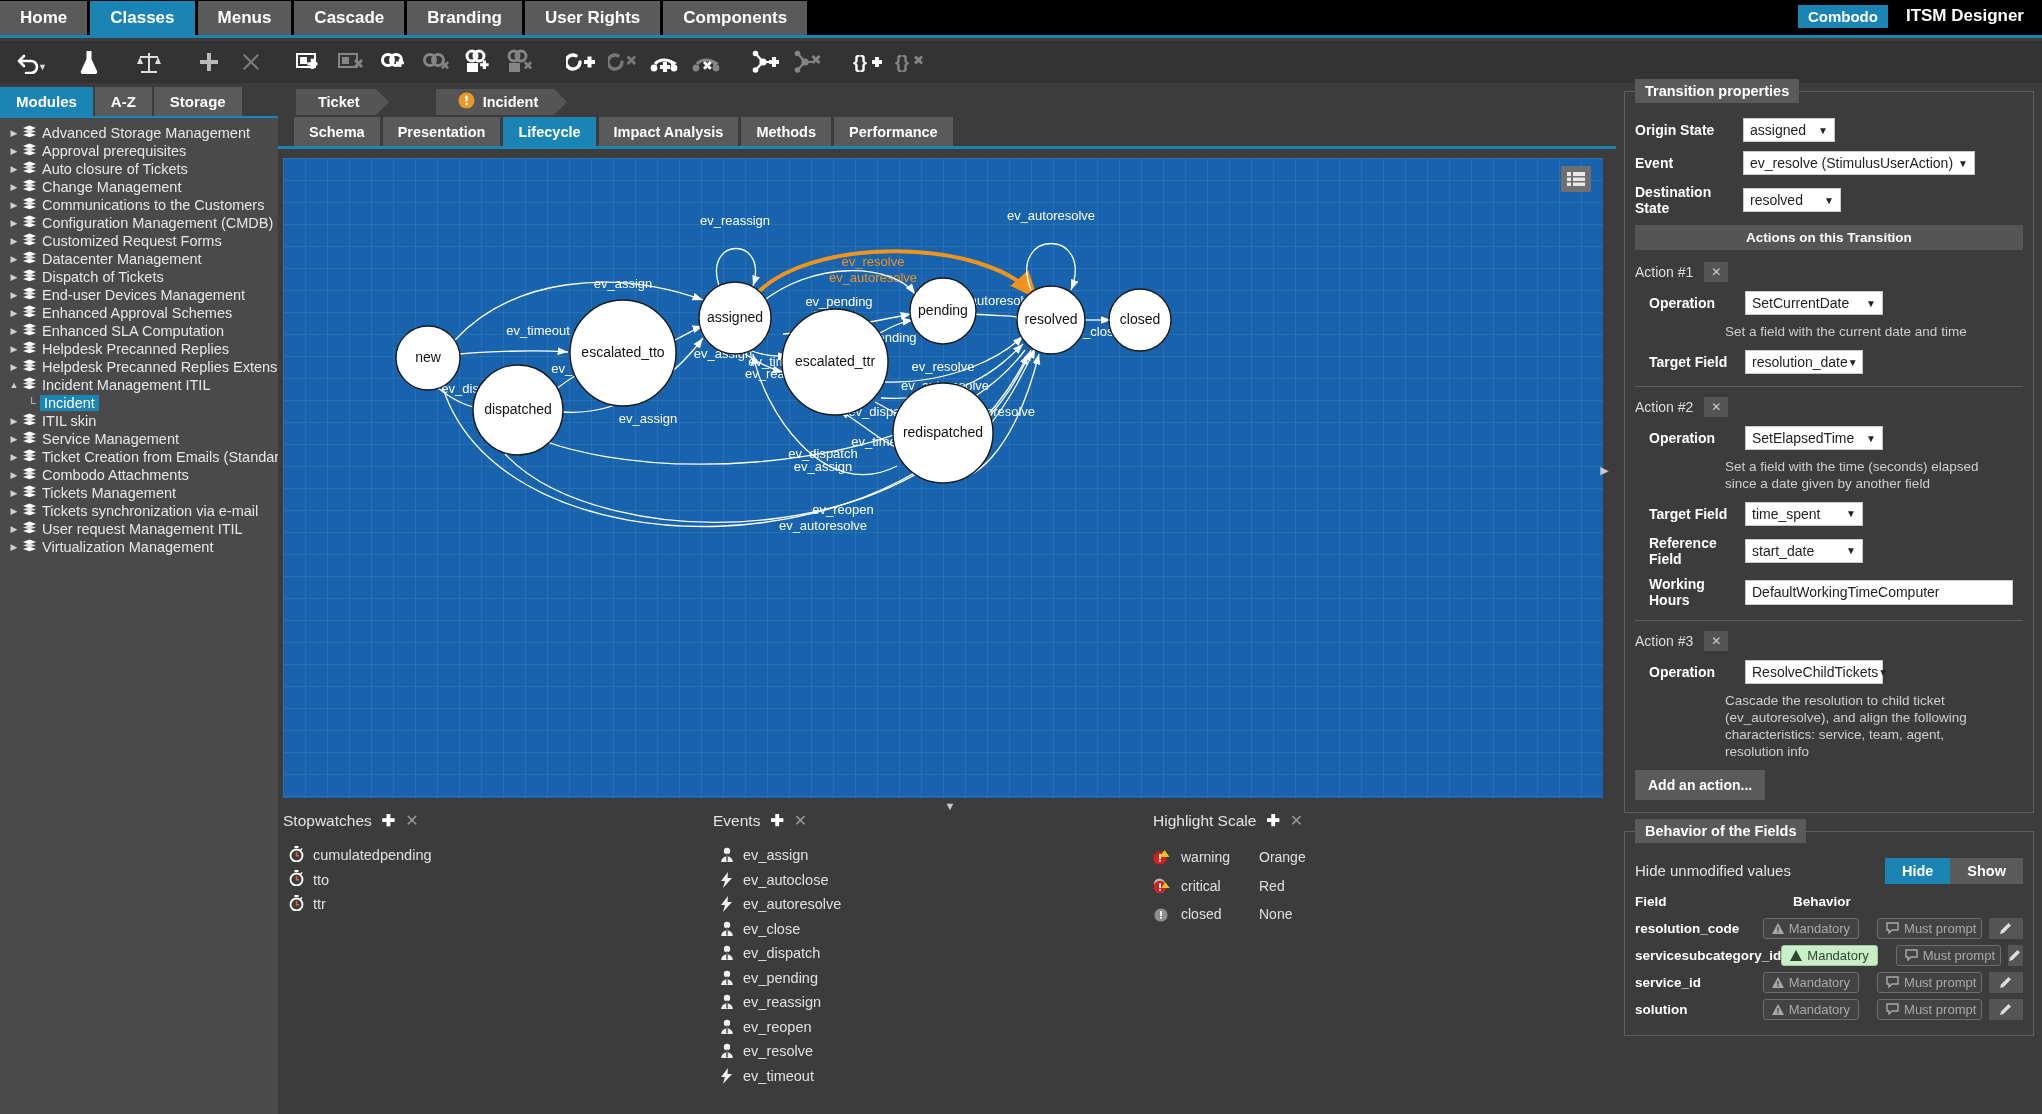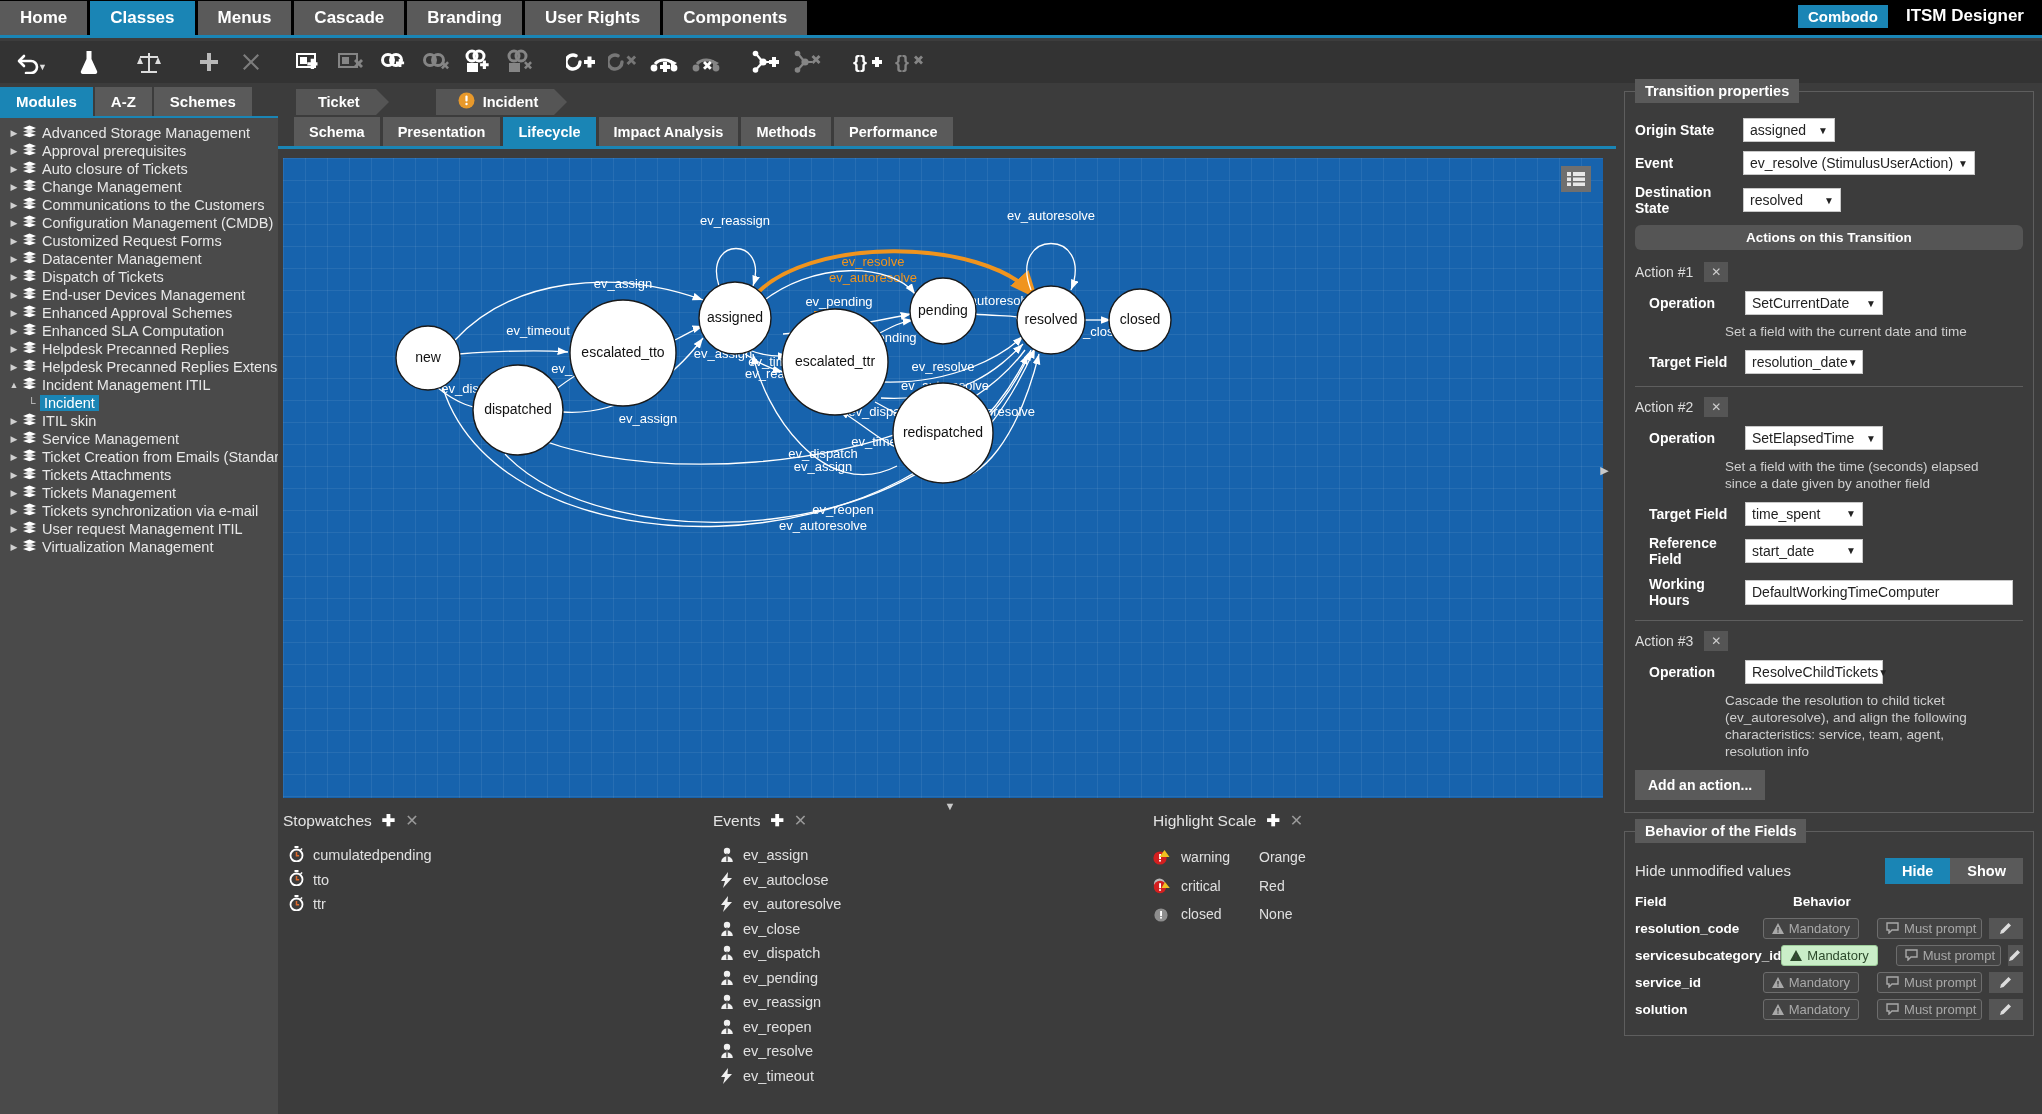--- a/index.html
+++ b/index.html
@@ -204,21 +204,21 @@
   .sel .caret {
     margin-left: 12px; font-size: 10px; color: #222;
   }
   .txtinput {
     background: #fff; color: #222; font-size: 14px; height: 25px;
     padding: 0 6px; border: 1px solid #c8c8c8; width: 268px;
     font-family: "Liberation Sans", sans-serif;
   }
   .section-bar {
     background: #555; color: #fff; font-size: 13.5px; font-weight: bold;
-    text-align: center; padding: 5px 0; margin: 8px 0 12px 0; cursor: pointer; border-radius: 6px;
+    text-align: center; padding: 5px 0; margin: 8px 0 12px 0; cursor: pointer;
   }
   .action-head { display: flex; align-items: center; gap: 11px; margin-bottom: 9px; }
   .action-name { color: #ddd; font-size: 14px; }
   .xbtn {
     background: #555; color: #cfcfcf; font-size: 12px; width: 24px; height: 20px;
     display: flex; align-items: center; justify-content: center; cursor: pointer;
   }
   .helptext {
     color: #cfcfcf; font-size: 13.5px; margin: 0 0 9px 90px; line-height: 1.25;
     max-width: 276px;
@@ -413,21 +413,21 @@
           <text x="1" y="18" font-family="Liberation Sans, sans-serif" font-size="18" font-weight="bold" fill="#858585">{}</text>
           <path d="M20 7.5 l2-2 2.5 2.5 2.5-2.5 2 2 -2.5 2.5 2.5 2.5 -2 2 -2.5-2.5 -2.5 2.5 -2-2 2.5-2.5Z" fill="#858585"></path>
         </svg>
     </div>
   </div>
 
   <div class="sidebar">
     <div class="sb-tabs">
       <div class="sb-tab active">Modules</div>
       <div class="sb-tab">A-Z</div>
-      <div class="sb-tab">Schemes</div>
+      <div class="sb-tab">Storage</div>
     </div>
     <div class="sb-tree" id="tree-host">
         <div class="tree-item">
           <span class="twisty">▶</span>
           <span class="stack-icon"><svg width="15" height="13" viewBox="0 0 15 13">
               <path d="M7.5 0.5 L14 3 L7.5 5.5 L1 3 Z" fill="#fff"></path>
               <path d="M7.5 4.2 L14 6.4 L7.5 8.6 L1 6.4 Z" fill="#e0e0e0"></path>
               <path d="M7.5 7.8 L14 10 L7.5 12.2 L1 10 Z" fill="#fff"></path>
             </svg></span>
           <span class="label">Advanced Storage Management</span>
@@ -589,21 +589,21 @@
             </svg></span>
           <span class="label">Ticket Creation from Emails (Standard)</span>
         </div>
         <div class="tree-item">
           <span class="twisty">▶</span>
           <span class="stack-icon"><svg width="15" height="13" viewBox="0 0 15 13">
               <path d="M7.5 0.5 L14 3 L7.5 5.5 L1 3 Z" fill="#fff"></path>
               <path d="M7.5 4.2 L14 6.4 L7.5 8.6 L1 6.4 Z" fill="#e0e0e0"></path>
               <path d="M7.5 7.8 L14 10 L7.5 12.2 L1 10 Z" fill="#fff"></path>
             </svg></span>
-          <span class="label">Tickets Attachments</span>
+          <span class="label">Combodo Attachments</span>
         </div>
         <div class="tree-item">
           <span class="twisty">▶</span>
           <span class="stack-icon"><svg width="15" height="13" viewBox="0 0 15 13">
               <path d="M7.5 0.5 L14 3 L7.5 5.5 L1 3 Z" fill="#fff"></path>
               <path d="M7.5 4.2 L14 6.4 L7.5 8.6 L1 6.4 Z" fill="#e0e0e0"></path>
               <path d="M7.5 7.8 L14 10 L7.5 12.2 L1 10 Z" fill="#fff"></path>
             </svg></span>
           <span class="label">Tickets Management</span>
         </div>

